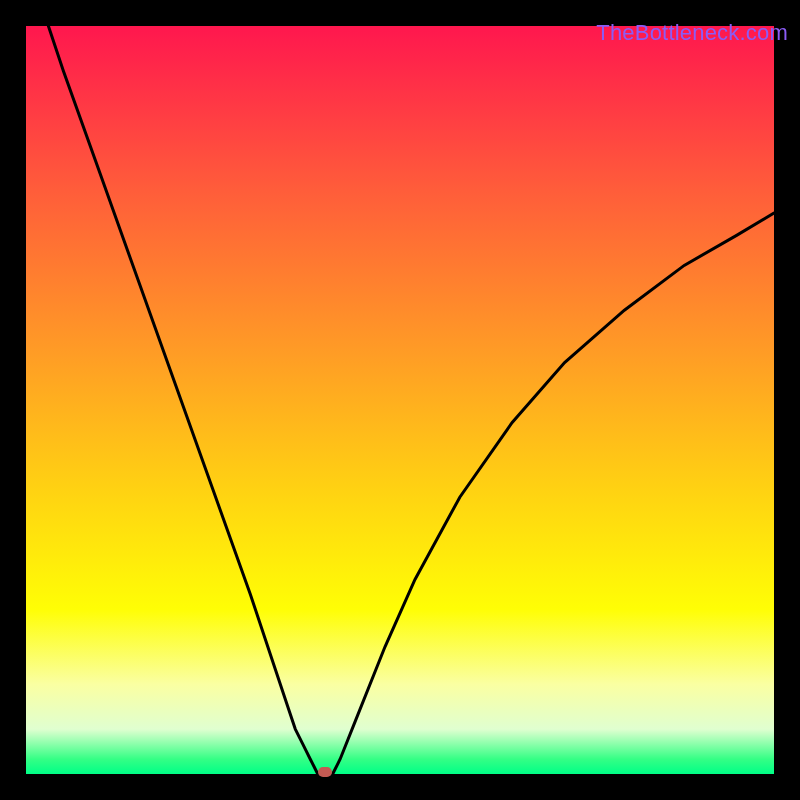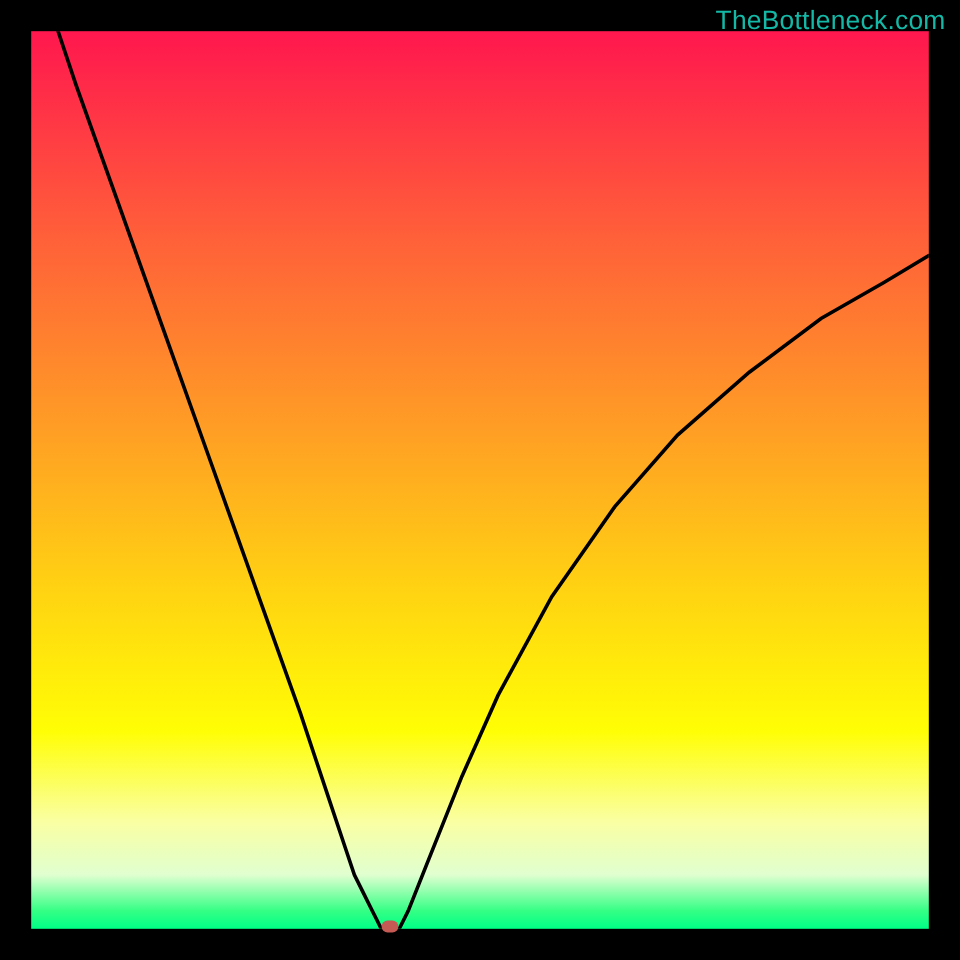--- a/index.html
+++ b/index.html
@@ -23,23 +23,23 @@
       #ff9d25 44%,
       #ffd212 62%,
       #fffe05 78%,
       #faffa2 88%,
       #e0ffd0 94%,
       #35ff85 98%,
       #00ff87 100%);
   }
   .watermark {
     position: absolute;
-    top: 4px;
+    top: 20px;
     right: 12px;
-    color: #14b8a6;
+    color: #8b5cf6;
     font-size: 22px;
     font-weight: 500;
     letter-spacing: 0.2px;
     font-family: Arial, Helvetica, sans-serif;
   }
   svg.curve {
     position: absolute;
     left: 0;
     top: 0;
     width: 748px;

